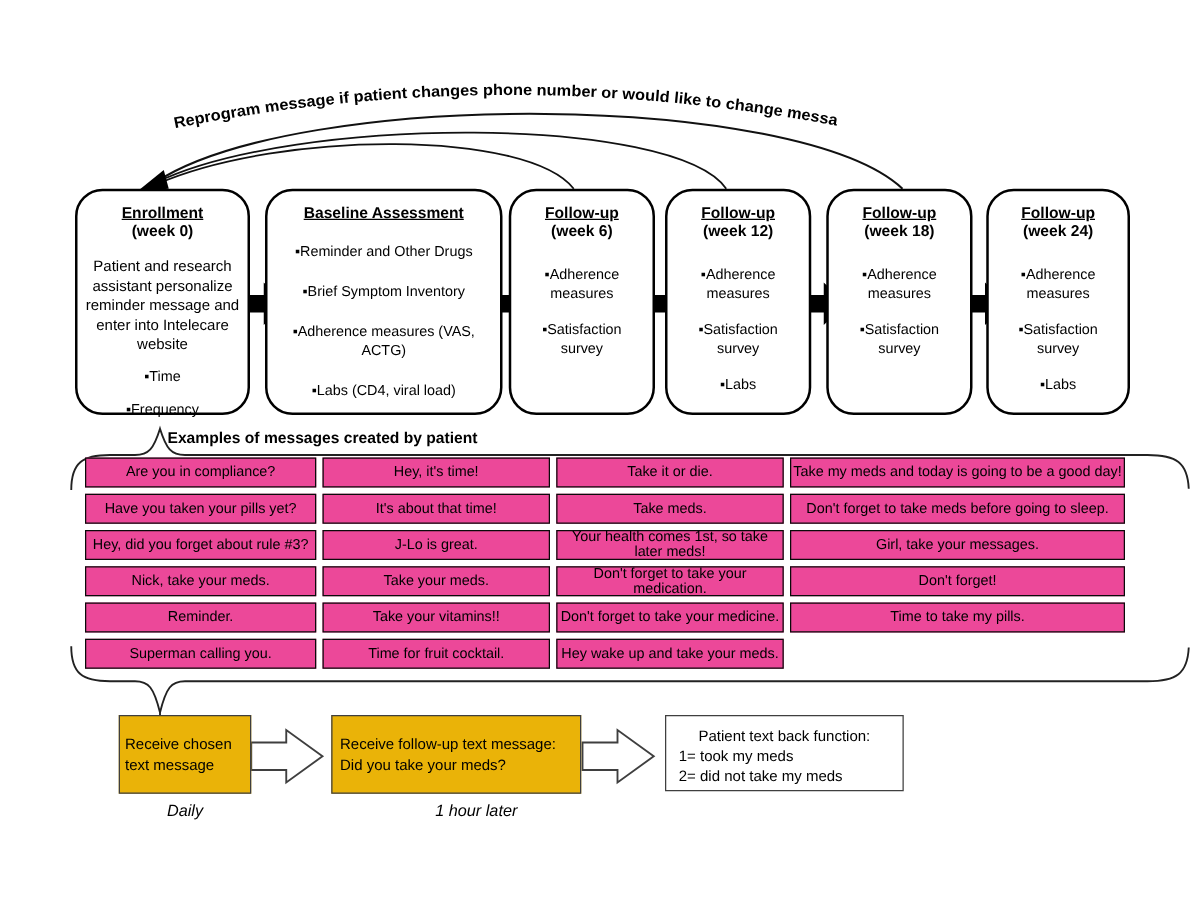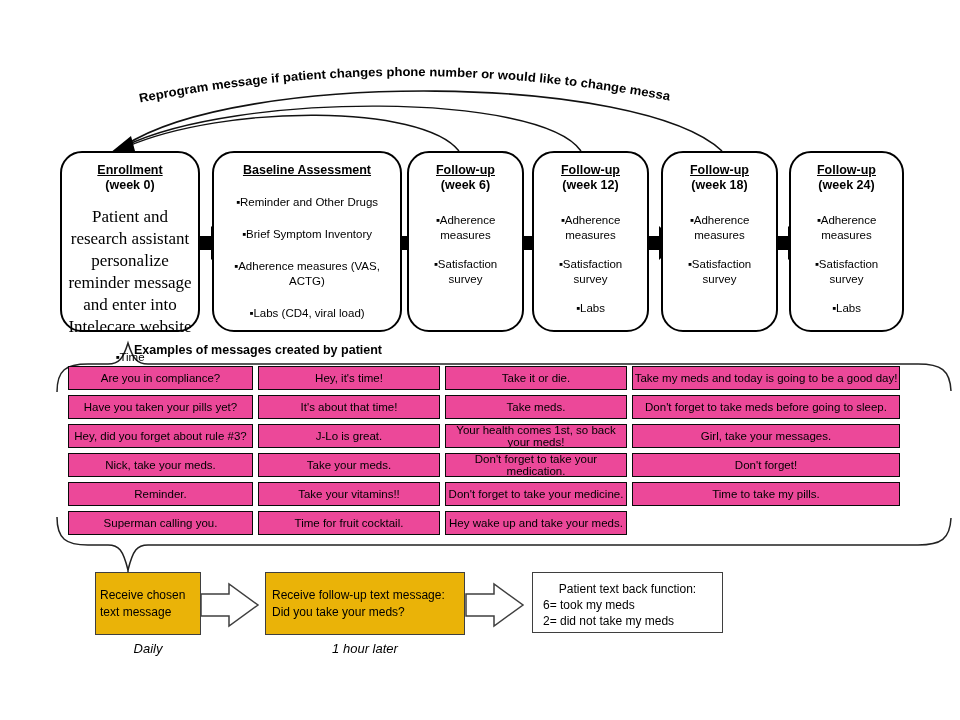--- a/index.html
+++ b/index.html
@@ -6,21 +6,21 @@
   .canvas{position:relative;width:960px;height:720px;background:#ffffff;
           font-family:"Liberation Sans", sans-serif;color:#000;overflow:hidden;}
   svg.overlay{position:absolute;left:0;top:0;pointer-events:none;}
 
   
   .stage{position:absolute;top:151px;height:181px;border:2px solid #000;
          border-radius:22px;background:#fff;text-align:center;box-sizing:border-box;}
   .stage-title{font-weight:bold;font-size:12.5px;margin-top:10px;line-height:1.2;}
   .stage-title span{text-decoration:underline;}
   .stage-sub{font-weight:bold;font-size:12.5px;line-height:1.2;}
-  .desc{font-size:17px;line-height:1.3;margin:13px auto 0;width:124px;font-family:Liberation Serif, serif;}
+  .desc{font-size:12px;line-height:1.3;margin:13px auto 0;width:124px;}
   .sb{font-size:11.5px;line-height:1.3;margin:14px auto 0;}
   .sb::before{content:"▪";}
   .s-en .sb{margin-top:11px;}
   .s-ba .sb{margin-top:17px;width:152px;}
   .s-fu .sb{width:94px;}
   .s-fu .sb.first{margin-top:20px;}
 
   
   .msg-heading{position:absolute;left:134px;top:343px;font-weight:bold;font-size:12.5px;}
   .msg-grid{position:absolute;left:68px;top:366px;display:grid;
@@ -122,21 +122,21 @@
     <div class="msg">Take it or die.</div>
     <div class="msg">Take my meds and today is going to be a good day!</div>
 
     <div class="msg">Have you taken your pills yet?</div>
     <div class="msg">It's about that time!</div>
     <div class="msg">Take meds.</div>
     <div class="msg">Don't forget to take meds before going to sleep.</div>
 
     <div class="msg">Hey, did you forget about rule #3?</div>
     <div class="msg">J-Lo is great.</div>
-    <div class="msg">Your health comes 1st, so back your meds!</div>
+    <div class="msg">Your health comes 1st, so take later meds!</div>
 
     <div class="msg">Girl, take your messages.</div>
     <div class="msg">Nick, take your meds.</div>
     <div class="msg">Take your meds.</div>
     <div class="msg">Don't forget to take your medication.</div>
 
     <div class="msg">Don't forget!</div>
     <div class="msg">Reminder.</div>
     <div class="msg">Take your vitamins!!</div>
     <div class="msg">Don't forget to take your medicine.</div>
@@ -144,21 +144,21 @@
     <div class="msg">Time to take my pills.</div>
     <div class="msg">Superman calling you.</div>
     <div class="msg">Time for fruit cocktail.</div>
     <div class="msg">Hey wake up and take your meds.</div>
   </div>
 
   <div class="bbox" style="left:95px;top:572px;width:106px;height:63px;padding:0 4px;">Receive chosen text message</div>
   <div class="caption" style="left:95px;top:641px;width:106px;">Daily</div>
 
   <div class="bbox" style="left:265px;top:572px;width:200px;height:63px;padding:0 6px;">Receive follow-up text message: Did you take your meds?</div>
-  <div class="caption" style="left:265px;top:641px;width:200px;">1 hour later</div>
+  <div class="caption" style="left:281px;top:641px;width:200px;">1 hour later</div>
 
   <div class="bbox3" style="left:532px;top:572px;width:191px;height:61px;">
     <div class="t">Patient text back function:</div>
-    <div class="opt">6= took my meds</div>
+    <div class="opt">1= took my meds</div>
     <div class="opt">2= did not take my meds</div>
   </div>
 
 </div>
 
 </body></html>

